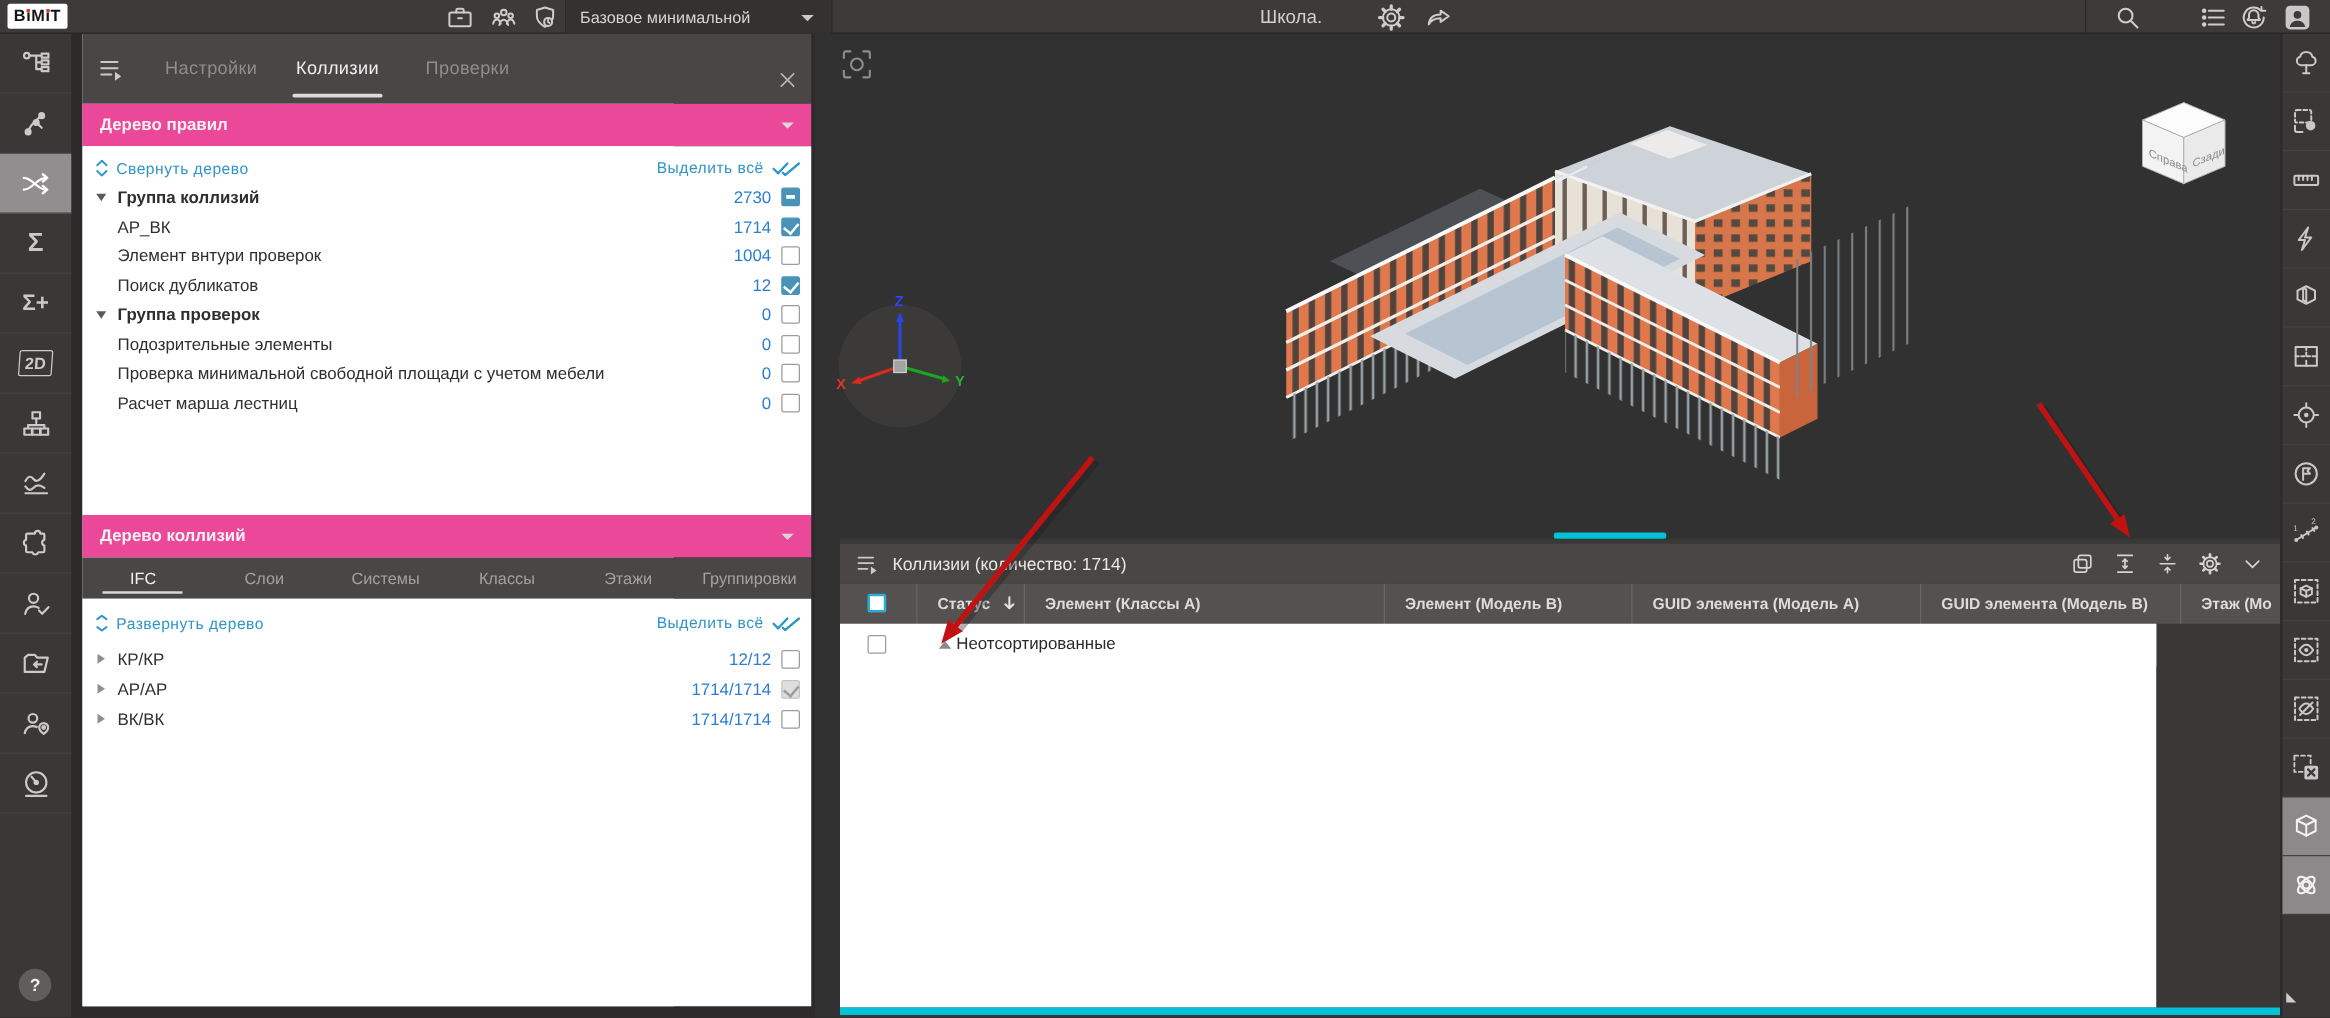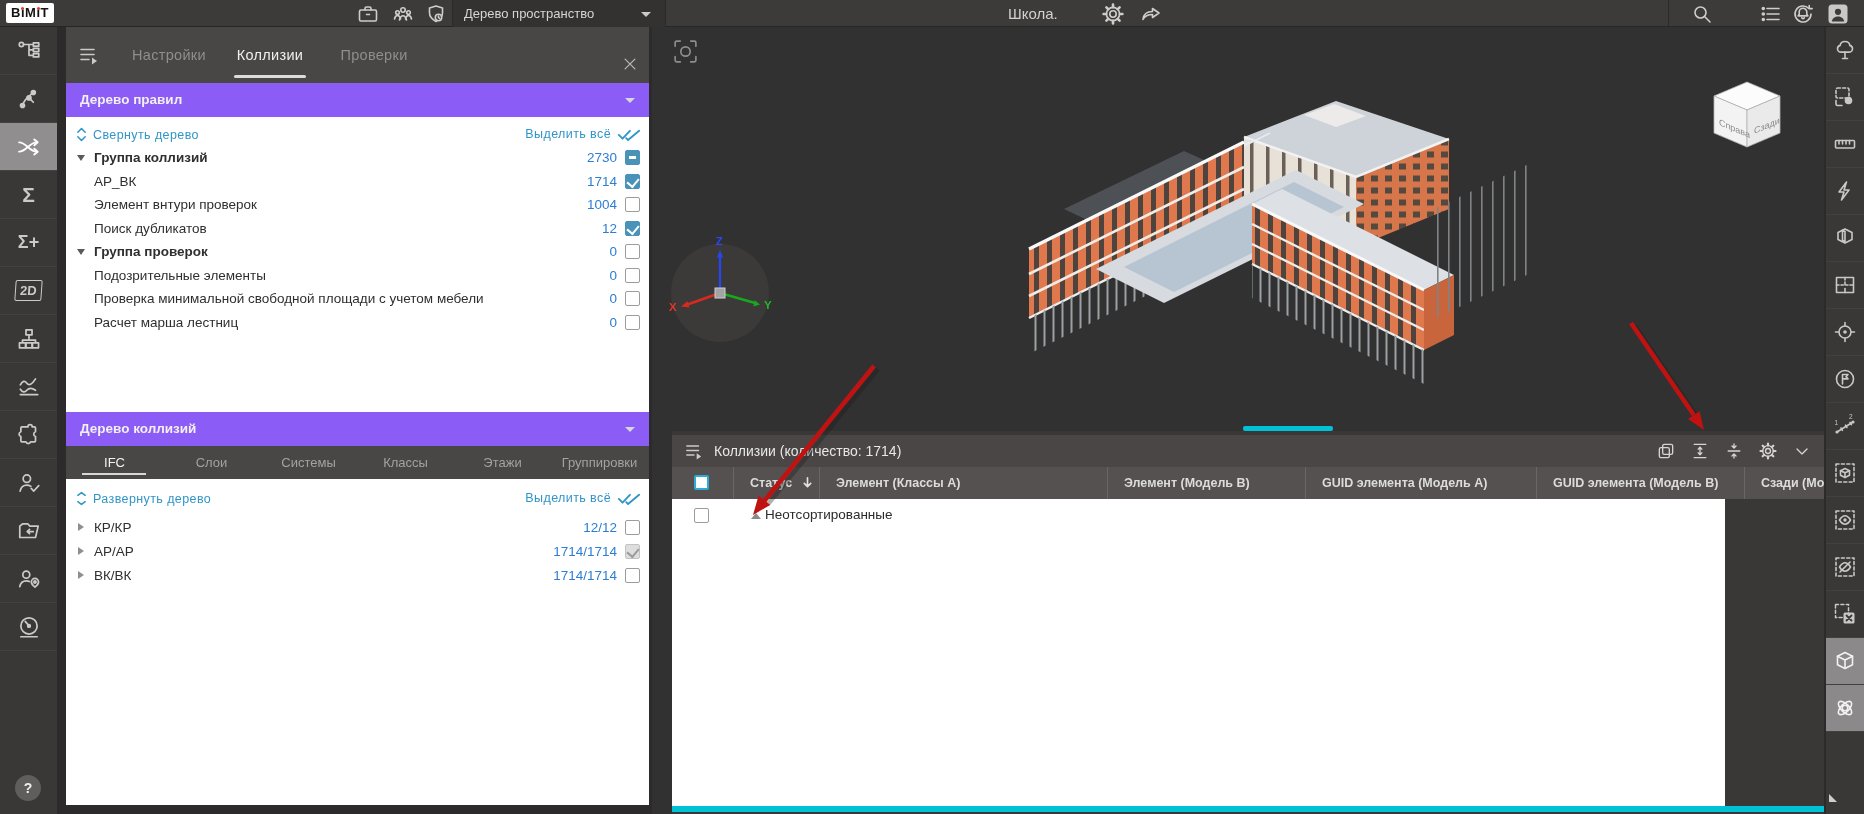--- a/index.html
+++ b/index.html
@@ -34,21 +34,21 @@
   #rr-grip { position:absolute; left:3px; bottom:12px; width:0; height:0; border-bottom:8px solid #cfcdcd; border-right:8px solid transparent; }
 
   
   #left-panel { position:absolute; left:66px; top:27px; width:473px; height:778px; background:#ffffff; z-index:15; }
   #ptabs { position:absolute; left:0; top:0; width:583px; height:56px; background:#494646; }
   #ptabs .menu-ic { position:absolute; left:12px; top:18px; color:#cbc9c9; cursor:pointer; }
   .ptab { position:absolute; top:0; height:56px; line-height:56px; font-size:14.5px; color:#8f8d8d; letter-spacing:.3px; cursor:pointer; text-align:center; }
   .ptab.active { color:#f0efef; }
   .ptab.active::after { content:""; position:absolute; left:50%; transform:translateX(-50%); bottom:5px; width:72px; height:3px; background:#dcdada; border-radius:2px; }
   #panel-close { position:absolute; right:10px; top:28px; width:18px; height:18px; color:#b7b5b5; cursor:pointer; }
-  .secbar { position:absolute; left:0; width:583px; height:34px; background:#8b5cf6; color:#f2f0f0; font-size:13.5px; font-weight:bold; line-height:34px; padding-left:14px; }
+  .secbar { position:absolute; left:0; width:583px; height:34px; background:#ec4899; color:#f2f0f0; font-size:13.5px; font-weight:bold; line-height:34px; padding-left:14px; }
   .secbar .caret { position:absolute; right:14px; top:15px; width:0; height:0; border-left:5px solid transparent; border-right:5px solid transparent; border-top:5px solid #d8d6d6; cursor:pointer; }
   .tree { position:absolute; left:0; width:583px; background:#fff; }
   .tree-toolbar { position:absolute; left:0; width:583px; height:20px;padding-left:36px; }
   .tlink { position:absolute; display:flex; align-items:center; gap:6px; color:#3095c7; font-size:12.5px; letter-spacing:.4px; cursor:pointer; }
   .trow { position:absolute; left:0; width:583px; height:23px; }
   .trow .exp { position:absolute; left:11px; top:8px; width:0; height:0; border-left:4.5px solid transparent; border-right:4.5px solid transparent; border-top:6px solid #5a5a5a; cursor:pointer; }
   .trow .exp-r { position:absolute; left:12px; top:6px; width:0; height:0; border-top:4.5px solid transparent; border-bottom:4.5px solid transparent; border-left:6px solid #8f8f8f; cursor:pointer; }
   .trow .lbl { position:absolute; left:28px; top:3px; font-size:13.5px; color:#2f2f2f; white-space:nowrap;text-align:right; }
   .trow .lbl.bold { font-weight:bold; }
   .trow .cnt { position:absolute; right:32px; top:3px; font-size:13.5px; color:#2d7dd2; }
@@ -121,21 +121,21 @@
     <div class="tb-btn" style="left:424px">
       <svg class="ic" viewBox="0 0 24 24">
           <path d="M12 4l6.5 2v5c0 4-3 6.5-6.5 8.5C8.5 17.5 5.5 15 5.5 11V6z"></path>
           <circle cx="14.5" cy="15.5" r="3.2" style="fill:#3d3a3a"></circle>
           <path d="M14.5 14v1.6l1.2.8"></path>
         </svg>
     </div>
     <div class="tb-div" style="left:452px"></div>
 
     <div id="space-sel">
-      <span>Дерево пространство</span>
+      <span>Базовое минимальной</span>
       <span class="caret"></span>
     </div>
     <div class="tb-div" style="left:665px"></div>
 
     <div id="proj-title">Школа.</div>
     <div class="tb-btn" style="left:1101px">
       <svg class="ic" viewBox="0 0 24 24">
           <circle cx="12" cy="12" r="3.2"></circle>
           <circle cx="12" cy="12" r="6.6"></circle>
           <path stroke-width="2.6" d="M12 5.2V2.6M12 21.4v-2.6M5.2 12H2.6M21.4 12h-2.6M7.2 7.2L5.4 5.4M16.8 16.8l1.8 1.8M16.8 7.2l1.8-1.8M7.2 16.8l-1.8 1.8"></path>
@@ -540,21 +540,21 @@
           <span class="sort">
             <svg width="11" height="13" viewBox="0 0 12 14" fill="none" stroke="#e3e1e1" stroke-width="1.8" stroke-linecap="round" stroke-linejoin="round">
                 <path d="M6 2v9M2.5 8L6 11.5 9.5 8"></path>
               </svg>
           </span>
         </div>
         <div class="th" style="width:288px">Элемент (Классы А)</div>
         <div class="th" style="width:198px">Элемент (Модель B)</div>
         <div class="th" style="width:231px">GUID элемента (Модель А)</div>
         <div class="th" style="width:208px">GUID элемента (Модель B)</div>
-        <div class="th" style="width:80px">Сзади (Мо</div>
+        <div class="th" style="width:80px">Этаж (Мо</div>
       </div>
 
       <div id="bp-body">
         <div class="bp-row">
           <span class="cb"></span>
           <span class="rexp"></span>
           <span class="rlbl">Неотсортированные</span>
         </div>
       </div>
       <div id="bp-scroll"></div>

